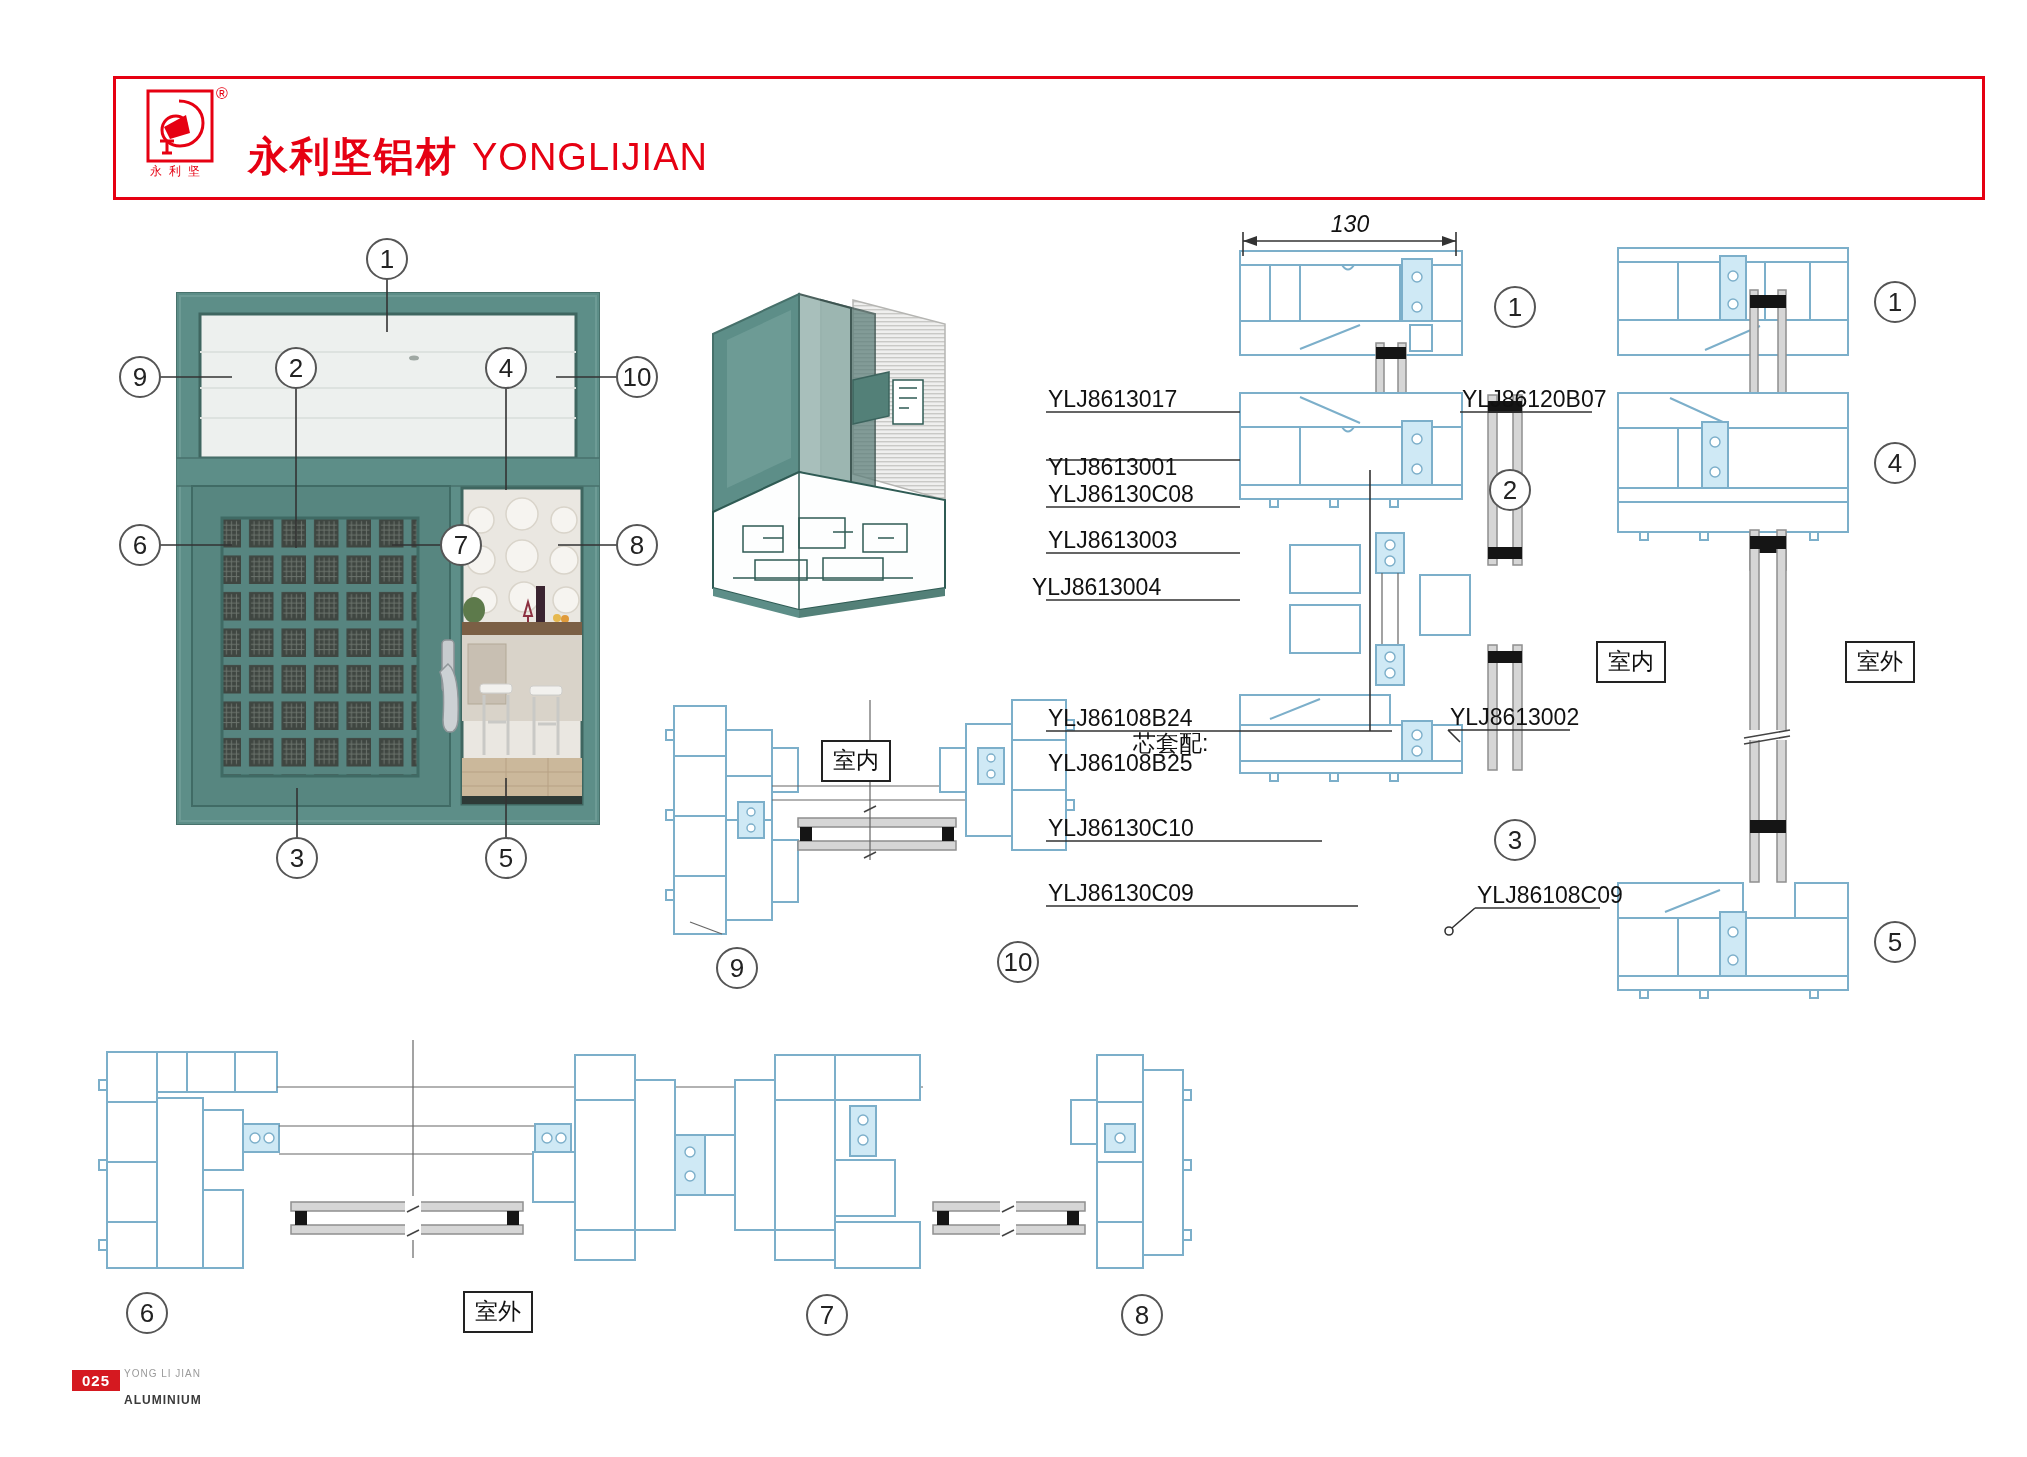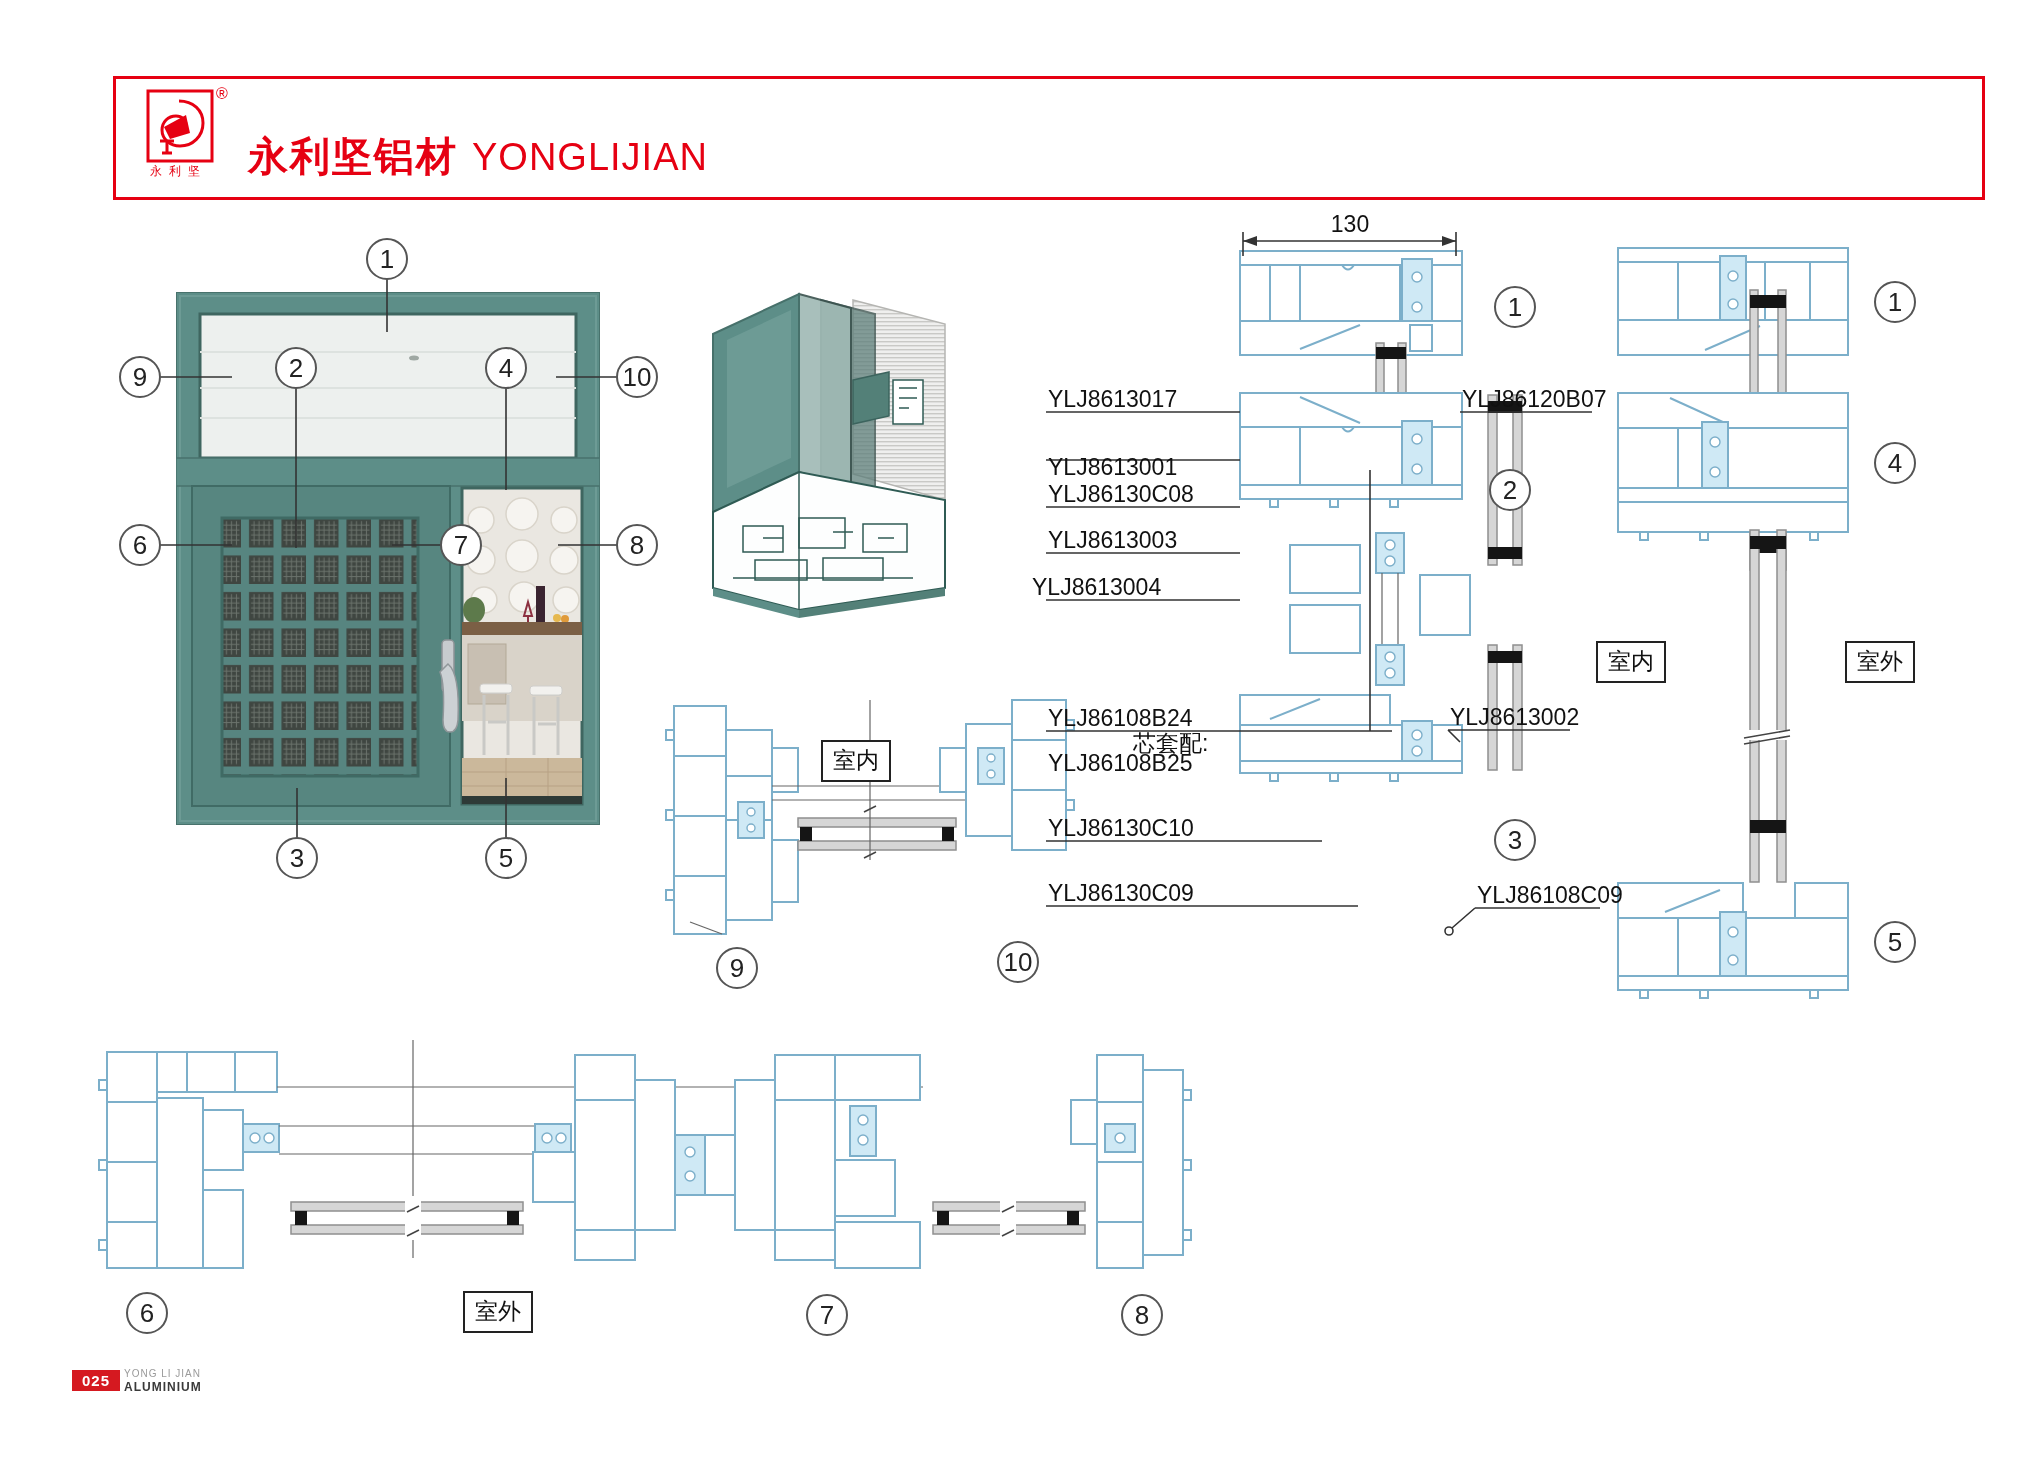--- a/index.html
+++ b/index.html
@@ -17,27 +17,27 @@
   .title-cn{font-size:27px;line-height:32px;}
   .title-en{font-size:25px;line-height:30px;}
   
   .co{position:absolute;width:38px;height:38px;border:2px solid #555;border-radius:50%;background:#fff;
       display:flex;align-items:center;justify-content:center;font-size:26px;color:#222;
       transform:translate(-50%,-50%);line-height:1;}
   
   .plabel{position:absolute;font-size:23px;color:#111;white-space:nowrap;}
   .room{position:absolute;border:2px solid #222;background:#fff;padding:3px 10px 4px 10px;font-size:23px;
         color:#111;transform:translate(-50%,-50%);white-space:nowrap;}
-  .dim{position:absolute;font-size:23px;color:#111;transform:translate(-50%,-100%);}
+  .dim{position:absolute;font-size:23px;color:#111;transform:translate(-50%,-100%);font-style:italic;}
   
   .pgnum{position:absolute;left:72px;top:1370px;width:48px;height:21px;background:#d51920;color:#fff;
          font-size:15px;font-weight:bold;display:flex;align-items:center;justify-content:center;letter-spacing:1px;}
   .fbrand{position:absolute;left:124px;top:1369px;line-height:1;}
   .fbrand .l1{font-size:10px;color:#9a9a9a;letter-spacing:1px;}
-  .fbrand .l2{font-size:12px;color:#3a3a3a;font-weight:bold;letter-spacing:1px;margin-top:2px;}
+  .fbrand .l2{font-size:12px;color:#3a3a3a;font-weight:bold;letter-spacing:1px;margin-top:15px;}
   
   svg .al{fill:#fff;stroke:#7cafca;stroke-width:2;}
   svg .alf{fill:#cfe9f5;stroke:#7cafca;stroke-width:2;}
   svg .aln{fill:none;stroke:#7cafca;stroke-width:2;}
   svg .gl{fill:#d6d6d6;stroke:#8f8f8f;stroke-width:1.5;}
   svg .gk{fill:#151515;stroke:none;}
   svg .thin{stroke:#666;stroke-width:1.2;fill:none;}
   svg .dk{stroke:#444;stroke-width:1.6;fill:none;}
   svg .ann{stroke:#333;stroke-width:1.6;fill:none;}
   svg .cw{fill:#fff;stroke:#7cafca;stroke-width:1.4;}

